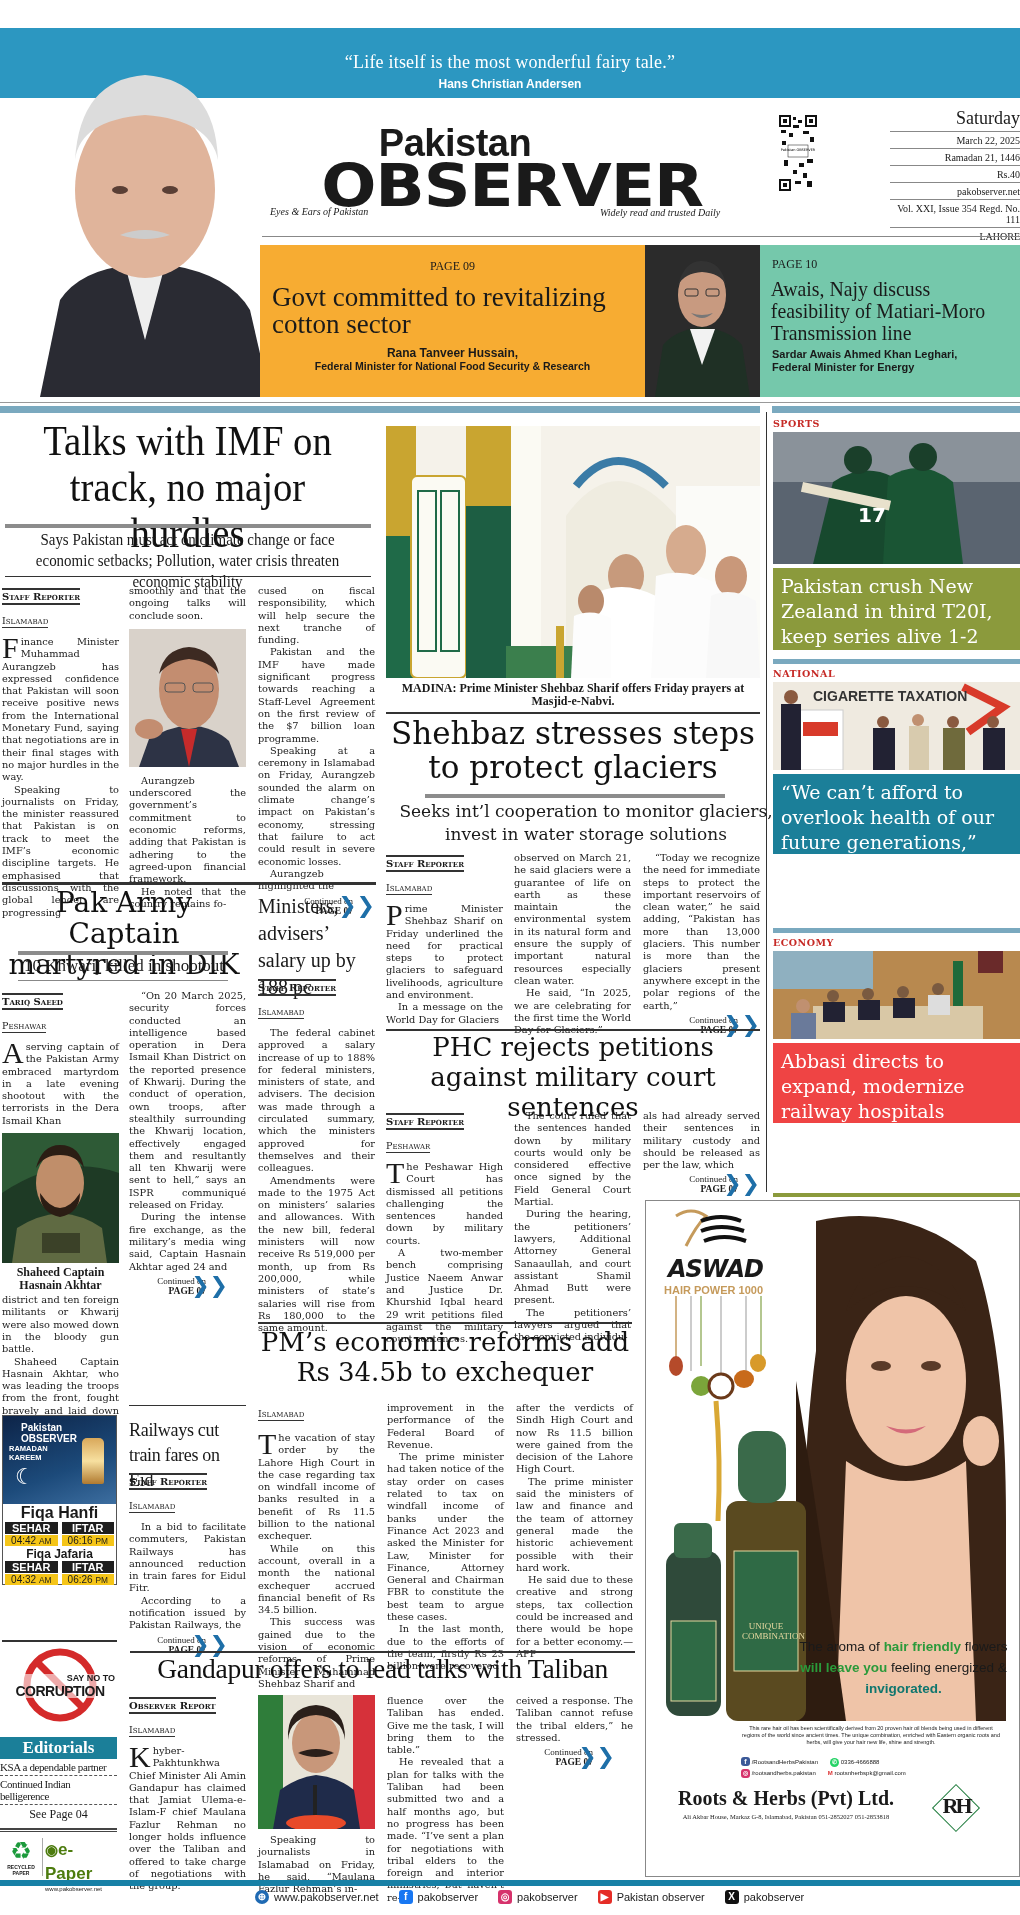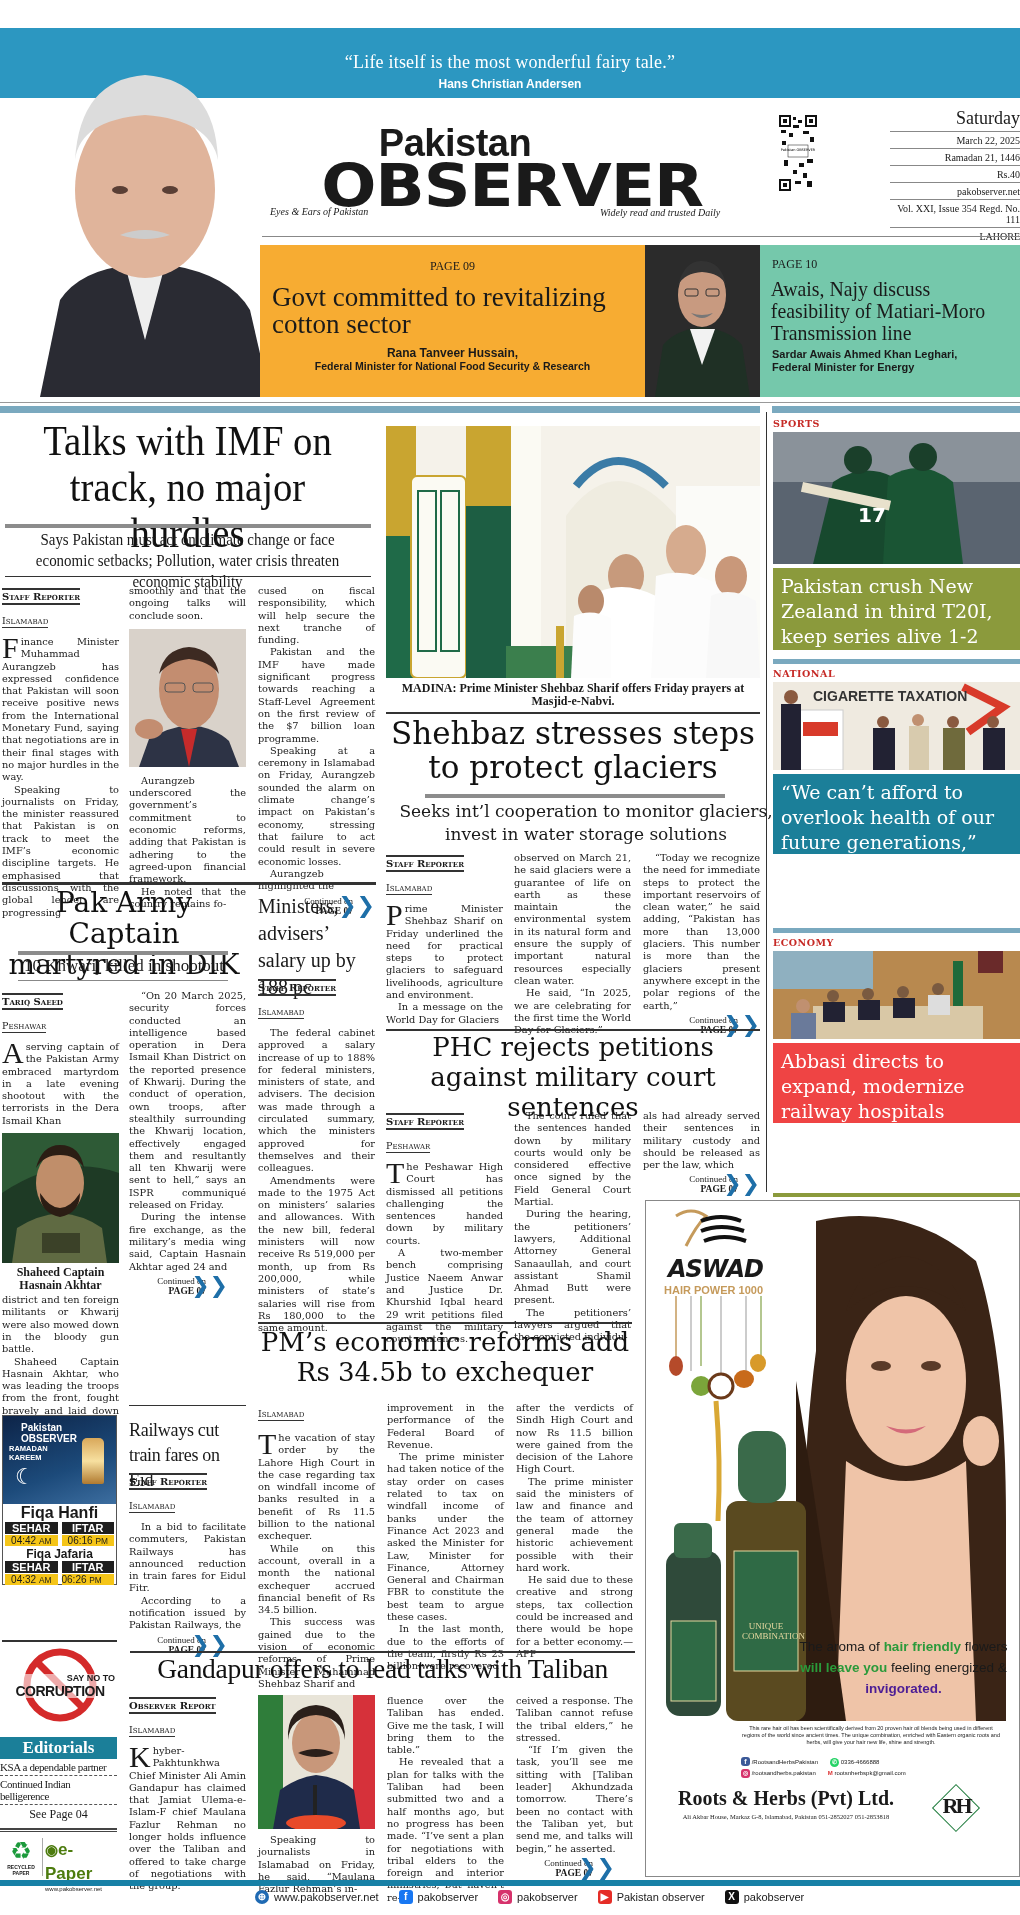--- a/index.html
+++ b/index.html
@@ -375,21 +375,21 @@
     </div>
   </div>
   <div>
     <div class="sans" style="text-align:center;font-weight:bold;font-size:12px">Fiqa Jafaria</div>
     <div style="display:flex;gap:4px;padding:0 2px">
       <div class="sans" style="flex:1;background:#1e1e1e;color:#fff;font-weight:bold;font-size:11px;text-align:center">SEHAR</div>
       <div class="sans" style="flex:1;background:#1e1e1e;color:#fff;font-weight:bold;font-size:11px;text-align:center">IFTAR</div>
     </div>
     <div style="display:flex;gap:4px;padding:1px 2px">
       <div class="sans" style="flex:1;background:#f5c518;font-size:10px;text-align:center"><span>04:32</span> <small>AM</small></div>
-      <div class="sans" style="flex:1;background:#f5c518;font-size:10px;text-align:left"><span>06:26</span> <small>PM</small></div>
+      <div class="sans" style="flex:1;background:#f5c518;font-size:10px;text-align:center"><span>06:26</span> <small>PM</small></div>
     </div>
   </div>
 </div>
 <div class="abs darkrule" style="left:2px;top:1640px;width:115px"></div>
 
 <div class="abs serif" style="left:129px;top:1418px;width:117px;font-size:18px;line-height:25px;letter-spacing:-.3px">Railways cut train fares on Eid</div>
 <div class="abs" style="left:129px;top:1470px;width:117px">
   <span class="byline">Staff Reporter</span><br>
   <span class="dateline">Islamabad</span>
   <div class="body" style="margin-top:8px">
@@ -459,21 +459,20 @@
 </div>
 <div class="abs" style="left:387px;top:1695px;width:117px">
   <div class="body">
     <p style="text-indent:0">fluence over the Taliban has ended. Give me the task, I will bring them to the table.”</p>
     <p>He revealed that a plan for talks with the Taliban had been submitted two and a half months ago, but no progress has been made. “I’ve sent a plan for negotiations with tribal elders to the foreign and interior ministries, but haven’t re-</p>
   </div>
 </div>
 <div class="abs" style="left:516px;top:1695px;width:117px">
   <div class="body">
     <p style="text-indent:0">ceived a response. The Taliban cannot refuse the tribal elders,” he stressed.</p>
-    <p>“If I’m given the task, you’ll see me sitting with [Taliban leader] Akhundzada tomorrow. There’s been no contact with the Taliban yet, but send me, and talks will begin,” he asserted.</p>
   </div>
   <div class="cont" style="margin-top:3px;padding-right:40px">
     <span>Continued on</span><br><b>PAGE 07</b>
     <span class="arr" style="right:18px">❯❯</span>
   </div>
 </div>
 
 <div class="abs" style="left:766px;top:412px;width:1px;height:780px;background:#333"></div>
 
 <div class="abs" style="left:773px;top:418px;width:247px">
@@ -577,21 +576,21 @@
     <rect x="28" y="322" width="38" height="35" rx="6" fill="#3a6a4a"></rect>
     <rect x="80" y="300" width="80" height="220" rx="12" fill="#5a4a20"></rect>
     <rect x="92" y="230" width="48" height="72" rx="18" fill="#3a6a4a"></rect>
     <rect x="88" y="350" width="64" height="120" fill="#2f6a45" stroke="#e6d8a0"></rect>
     <rect x="25" y="420" width="45" height="80" fill="#2f6a45" stroke="#e6d8a0"></rect>
   </svg>
   <div class="abs" style="left:22px;top:54px;font-family:'DejaVu Sans',sans-serif;font-weight:bold;font-size:24px;letter-spacing:-1px;font-style:italic">ASWAD</div>
   <div class="abs sans" style="left:18px;top:83px;color:#c59a5b;font-weight:bold;font-size:11px">HAIR POWER 1000</div>
   <div class="abs serif" style="left:96px;top:420px;color:#e6d8a0;font-size:9px;width:48px;text-align:center">UNIQUE COMBINATION</div>
   <div class="abs sans" style="left:145px;top:435px;width:225px;text-align:center;font-size:13.5px;line-height:21px">
-    <span>The aroma of </span><b style="color:#2a9a3a">hair friendly</b><span> flowers </span><b style="color:#2a9a3a">will leave you</b><span> feeling energized &amp; </span><b style="color:#4c1d95">invigorated.</b>
+    <span>The aroma of </span><b style="color:#2a9a3a">hair friendly</b><span> flowers </span><b style="color:#2a9a3a">will leave you</b><span> feeling energized &amp; </span><b style="color:#0f766e">invigorated.</b>
   </div>
   <div class="abs sans" style="left:95px;top:524px;width:260px;text-align:center;font-size:5.5px;line-height:7px">This rare hair oil has been scientifically derived from 20 proven hair oil blends being used in different regions of the world since ancient times. The unique combination, enriched with Eastern organic roots and herbs, will give your hair new life, shine and strength.</div>
   <div class="abs sans" style="left:95px;top:556px;width:270px;font-size:6px;line-height:11px">
     <div style="display:flex;gap:12px">
       <span><span class="ico" style="background:#3b5998;width:9px;height:9px;line-height:9px;font-size:7px">f</span> <span>/RootsandHerbsPakistan</span></span>
       <span><span class="ico" style="background:#25d366;width:9px;height:9px;line-height:9px;font-size:6px;border-radius:50%">✆</span> <span>0336-4666888</span></span>
     </div>
     <div style="display:flex;gap:12px">
       <span><span class="ico" style="background:#d6336c;width:9px;height:9px;line-height:9px;font-size:6px">◎</span> <span>/rootsandherbs.pakistan</span></span>
       <span><span style="color:#d33;font-weight:bold">M</span> <span>rootsnherbspk@gmail.com</span></span>

